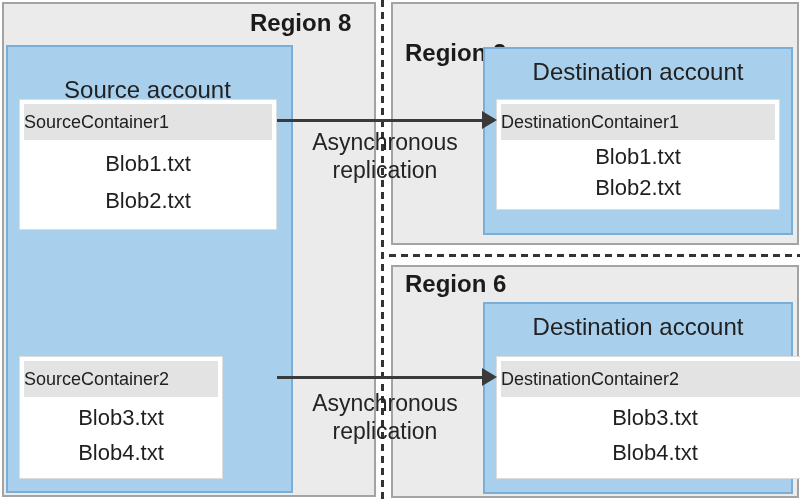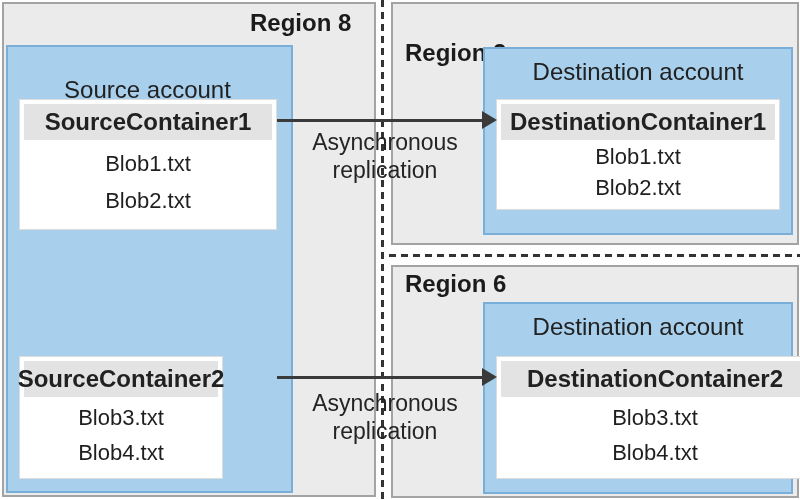--- a/index.html
+++ b/index.html
@@ -42,22 +42,22 @@
     white-space:nowrap;z-index:3;color:#212121;
   }
   .container-box{
     background:var(--container-fill);
     border:1px solid var(--container-border);
     z-index:3;display:flex;flex-direction:column;padding:4px;
   }
   .container-header{
     background:var(--header-fill);
     height:36px;flex:0 0 36px;
-    display:flex;align-items:center;justify-content:center;
-    font-size:24px;white-space:nowrap;color:#212121;font-weight:bold;
+    display:flex;align-items:center;
+    font-size:18px;white-space:nowrap;color:#212121;
   }
   .blob-area{
     flex:1 1 auto;display:flex;flex-direction:column;
     justify-content:space-evenly;align-items:center;
   }
   .blob{font-size:22px;line-height:26px;white-space:nowrap;color:#1f1f1f;}
 
   .v-dash{
     width:3px;height:500px;z-index:4;
     background:repeating-linear-gradient(to bottom,var(--line-color) 0px,var(--line-color) 7px,transparent 7px,transparent 12px);

